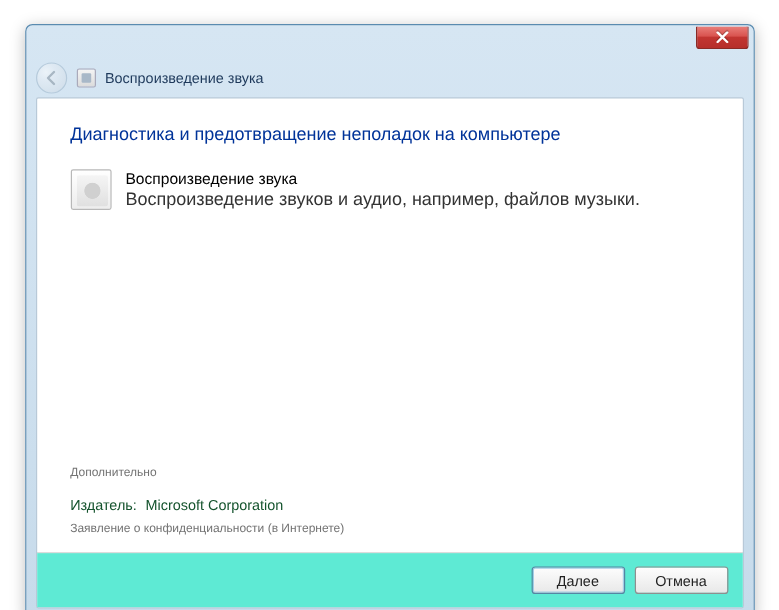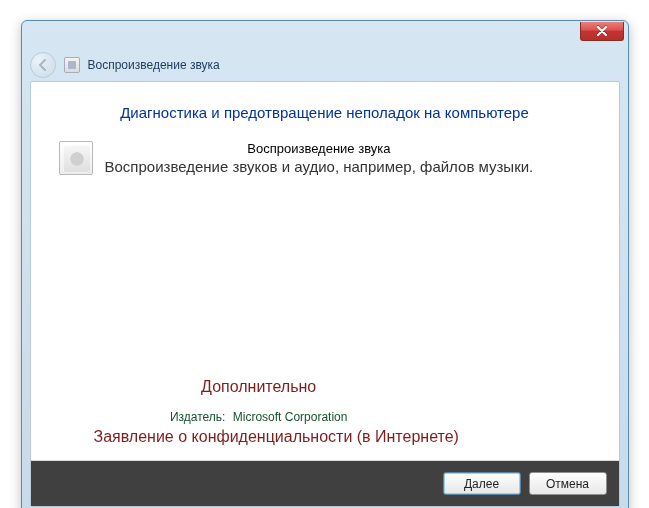--- a/index.html
+++ b/index.html
@@ -90,21 +90,20 @@
     border: 1px solid #b8c9d8;
     border-radius: 2px;
     display: flex;
     flex-direction: column;
   }
   .content-body {
     flex: 1;
     padding: 22px 28px 10px 28px;
     position: relative;
     color: #222;
-    text-align: center;
   }
   .main-heading {
     color: #003399;
     font-size: 15px;
     font-weight: normal;
     margin: 0 0 20px 0;
   }
   .trouble-row { display: flex; gap: 12px; }
   .trouble-icon {
     width: 34px;
@@ -126,34 +125,34 @@
     border-radius: 2px;
   }
   .trouble-title { font-size: 13px; color: #000; margin-bottom: 2px; }
   .trouble-desc { font-size: 15px; color: #333; }
   .bottom-links {
     position: absolute;
     left: 28px;
     bottom: 14px;
   }
   .link {
-    color: #7f1d1d;
-    font-size: 16px;
+    color: #737373;
+    font-size: 10px;
     cursor: pointer;
     display: inline-block;
   }
   .publisher-row {
     margin-top: 14px;
     font-size: 12px;
     color: #14532d;
   }
   .publisher-row .label { margin-right: 4px; }
   .footer {
     height: 46px;
-    background: #404040;
+    background: #5eead4;
     border-top: 1px solid #dcdcdc;
     display: flex;
     align-items: center;
     justify-content: flex-end;
     padding: 0 12px;
     gap: 8px;
   }
   .btn {
     min-width: 78px;
     height: 23px;
@@ -205,21 +204,21 @@
           <div class="trouble-desc">Воспроизведение звуков и аудио, например, файлов музыки.</div>
         </div>
       </div>
 
       <div class="bottom-links">
         <span class="link">Дополнительно</span>
         <div class="publisher-row">
           <span class="label">Издатель:</span>
           <span>Microsoft Corporation</span>
         </div>
-        <div style="margin-top:4px;margin-left:35px;">
+        <div style="margin-top:4px;">
           <span class="link">Заявление о конфиденциальности (в Интернете)</span>
         </div>
       </div>
     </div>
 
     <div class="footer">
       <button class="btn primary">Далее</button>
       <button class="btn">Отмена</button>
     </div>
   </div>

